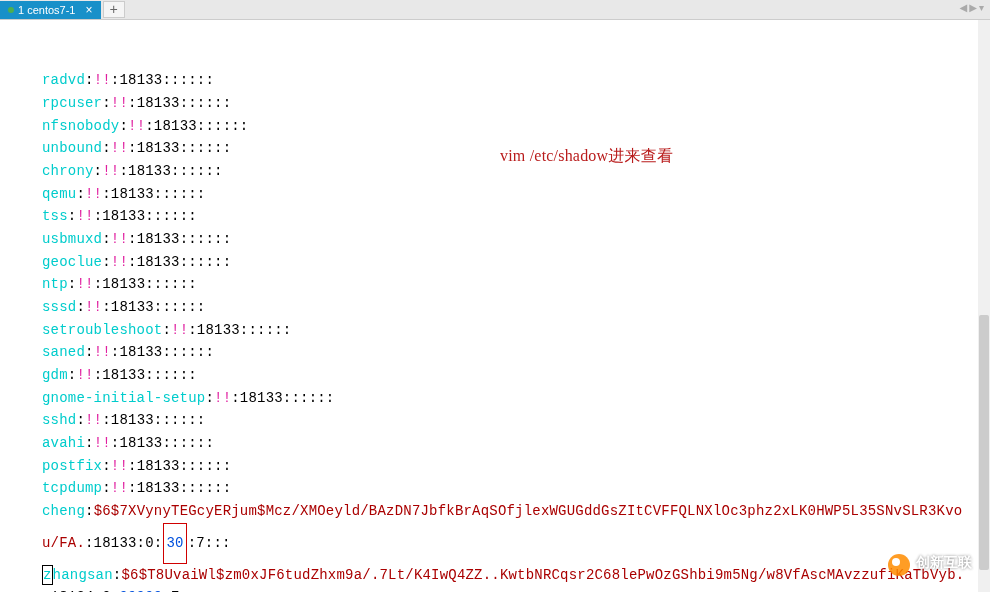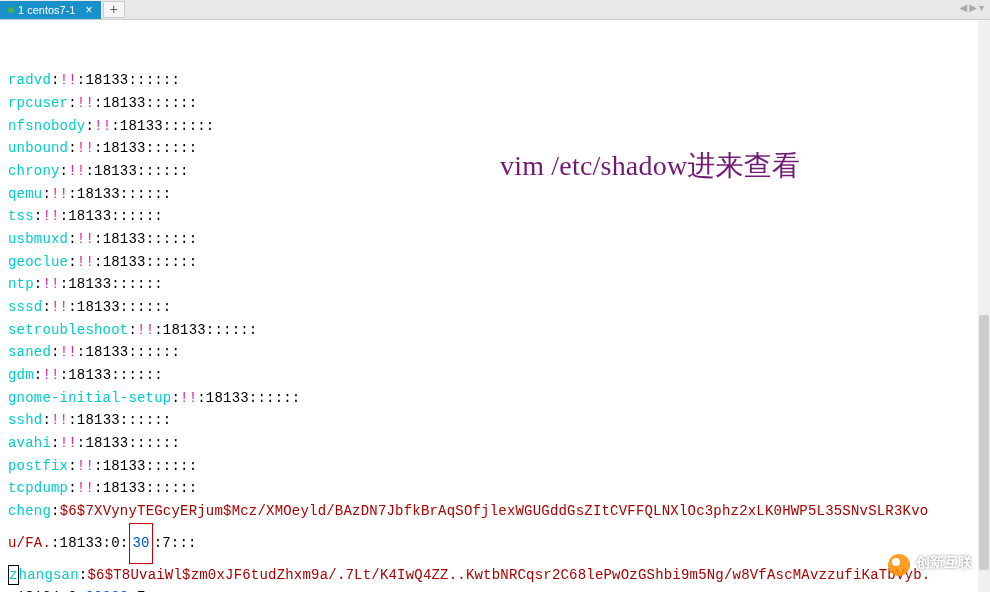--- a/index.html
+++ b/index.html
@@ -67,33 +67,33 @@
     }
     .nav-arrow { cursor: pointer; }
     .terminal {
       padding: 4px 8px;
       line-height: 1.62;
       letter-spacing: 0.2px;
       white-space: pre;
       position: relative;
       background: #fff;
     }
-    .line { display: block; }
+    .line { display: block; margin-left: 34px; }
     .cyan { color: #00cccc; }
     .magenta { color: #e020a0; }
     .blue { color: #0050dd; }
     .darkred { color: #aa0000; text-align: right; }
     .black { color: #000; }
     .annotation {
       position: absolute;
       top: 123px;
       left: 500px;
       font-family: "SimSun", "宋体", serif;
-      font-size: 28px;
-      color: #701a75;
+      font-size: 16px;
+      color: #b91c1c;
     }
     .highlight-box {
       border: 1.5px solid #d00000;
       padding: 11px 2px;
       margin: 0 1px;
       display: inline-block;
       line-height: 1.2;
     }
     .cursor-box {
       border: 1px solid #000;

